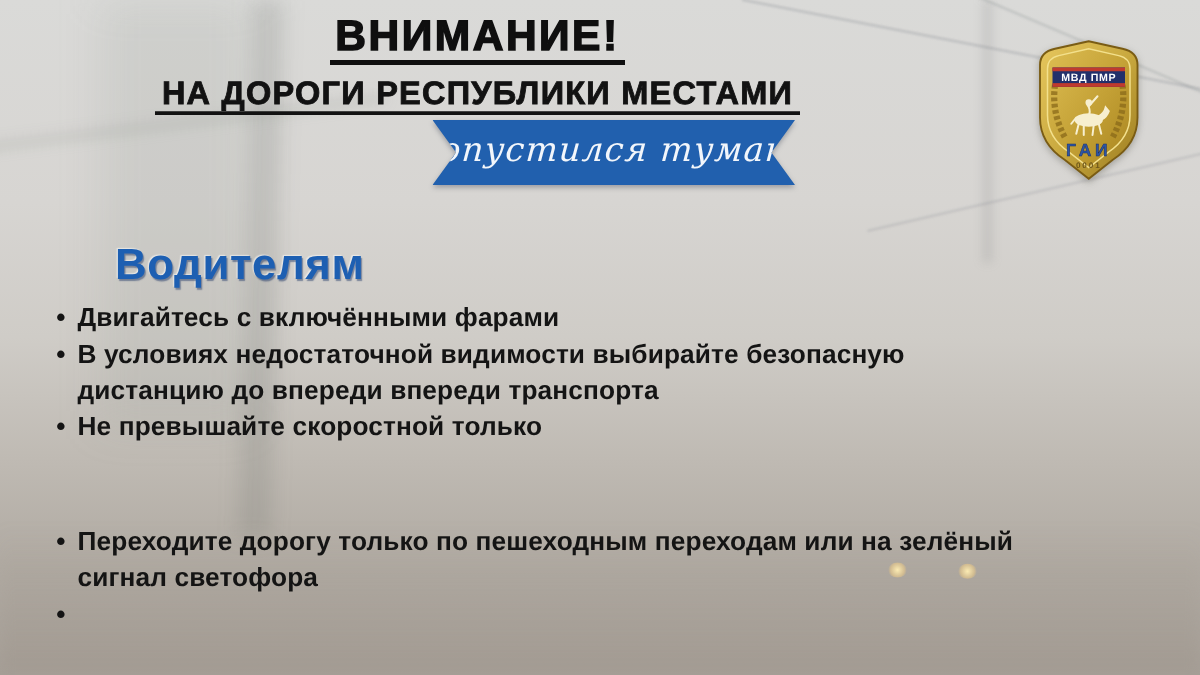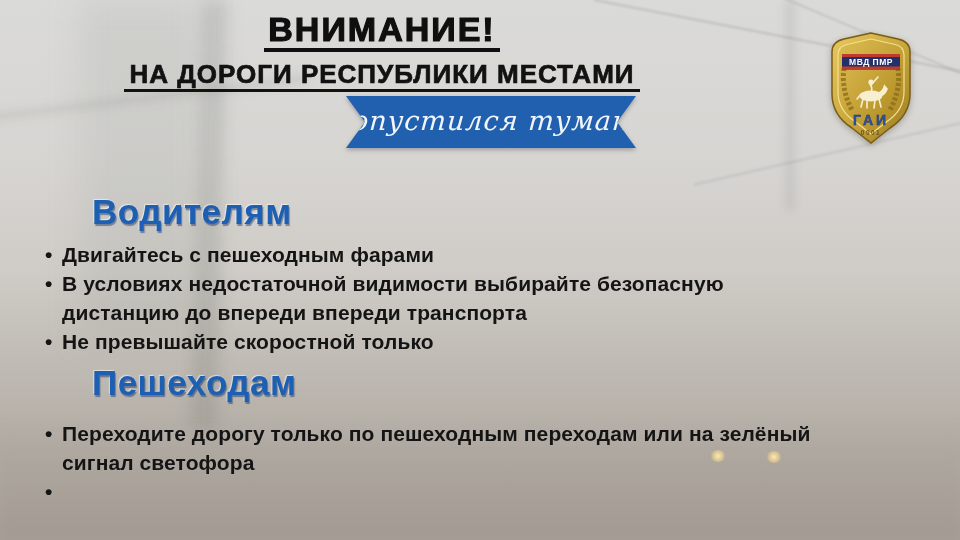--- a/index.html
+++ b/index.html
@@ -133,33 +133,32 @@
       <span>опустился туман</span>
     </div>
   </div>
 
 
   <div class="section-heading h-drivers">Водителям</div>
 
   <ul class="tips tips-drivers">
     <li>
       <span class="dot">•</span>
-      <span>Двигайтесь с пешеходным фарами</span>
+      <span>Двигайтесь с включёнными фарами</span>
     </li>
     <li>
       <span class="dot">•</span>
       <span>В условиях недостаточной видимости выбирайте безопасную дистанцию до впереди впереди транспорта</span>
     </li>
     <li>
       <span class="dot">•</span>
       <span>Не превышайте скоростной только</span>
     </li>
   </ul>
 
-  <div class="section-heading h-pedestrians">Пешеходам</div>
 
   <ul class="tips tips-pedestrians">
     <li>
       <span class="dot">•</span>
       <span>Переходите дорогу только по пешеходным переходам или на зелёный сигнал светофора</span>
     </li>
     <li>
       <span class="dot">•</span>
     </li>
   </ul>

